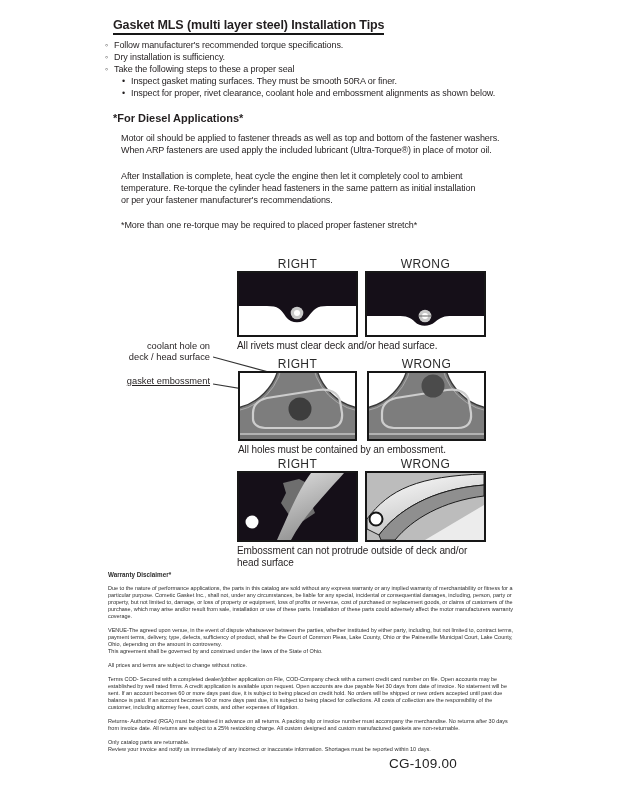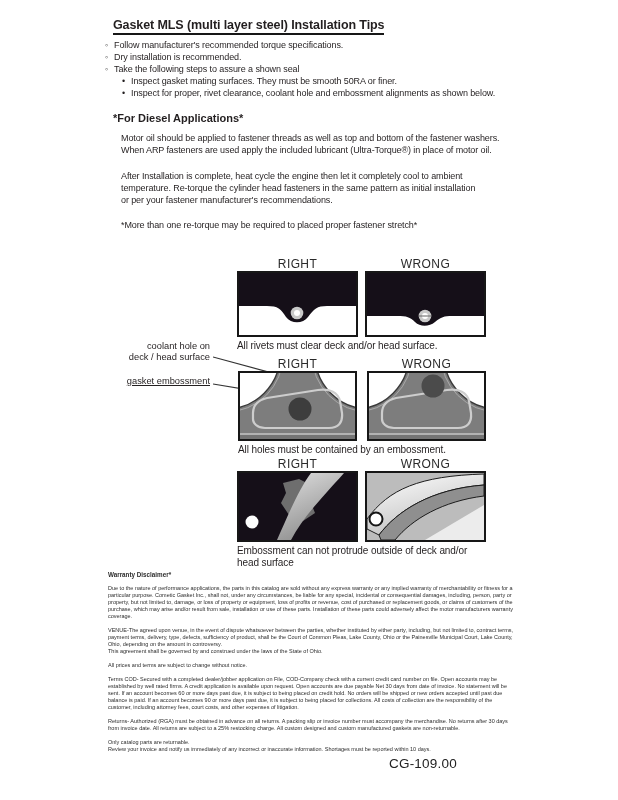--- a/index.html
+++ b/index.html
@@ -34,22 +34,22 @@
   .disclaimer p{font-size:5.5px;line-height:7px;margin:0 0 7px;white-space:pre-line;}
   .page-code{position:absolute;left:389px;top:756px;font-size:13.5px;letter-spacing:0.2px;color:#222;}
 </style>
 </head>
 <body>
 
 <section class="intro">
   <h1 class="title"><span>Gasket MLS (multi layer steel) Installation Tips</span></h1>
   <div class="bullets">
     <div class="bullet"><span>Follow manufacturer's recommended torque specifications.</span></div>
-    <div class="bullet"><span>Dry installation is recommended.</span></div>
-    <div class="bullet"><span>Take the following steps to assure a shown seal</span></div>
+    <div class="bullet"><span>Dry installation is sufficiency.</span></div>
+    <div class="bullet"><span>Take the following steps to these a proper seal</span></div>
     <div class="bullet sub"><span>Inspect gasket mating surfaces.  They must be smooth 50RA or finer.</span></div>
     <div class="bullet sub"><span>Inspect for proper, rivet clearance, coolant hole and embossment alignments as shown below.</span></div>
   </div>
 </section>
 
 <section class="diesel">
   <h2>*For Diesel Applications*</h2>
   <p>Motor oil should be applied to fastener threads as well as top and bottom of the fastener washers.
 When ARP fasteners are used apply the included lubricant (Ultra-Torque®) in place of motor oil.</p>
   <p>After Installation is complete, heat cycle the engine then let it completely cool to ambient

